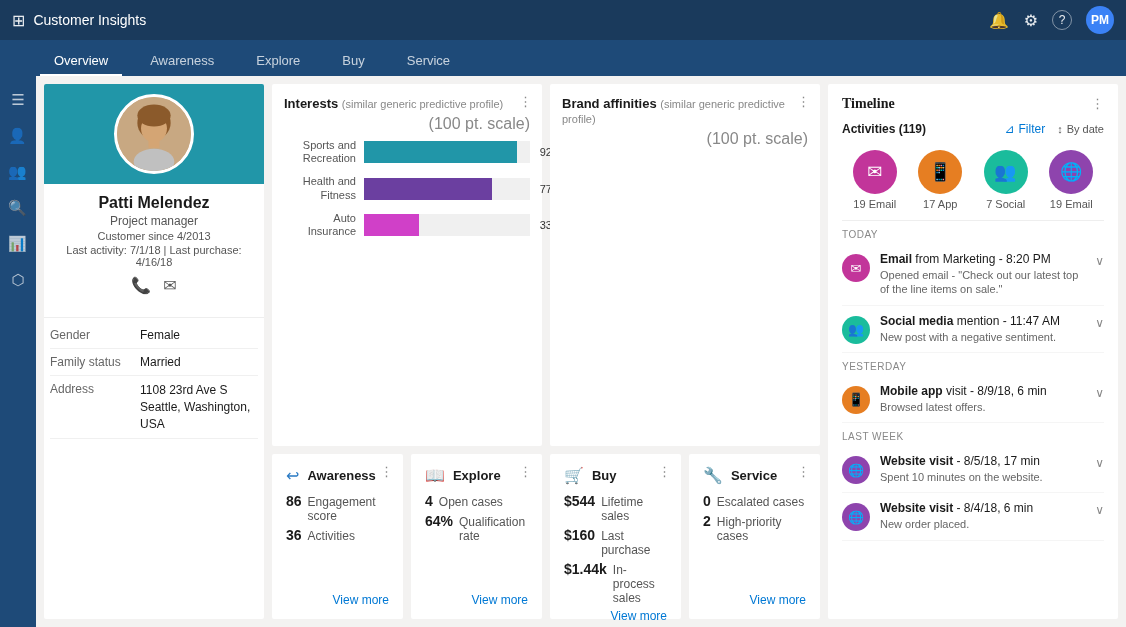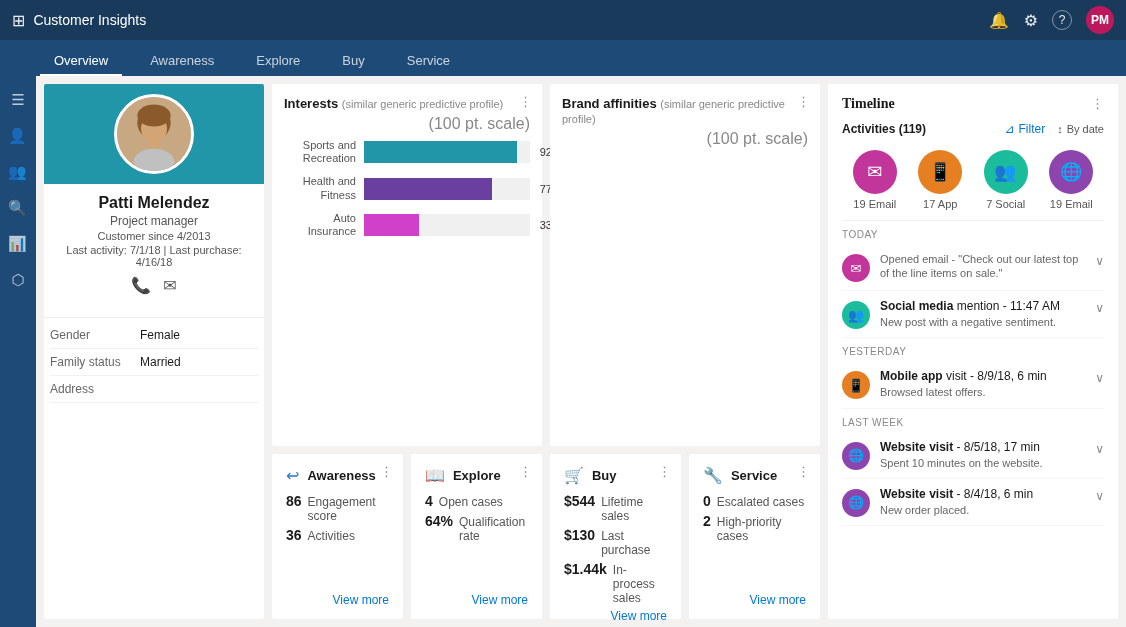--- a/index.html
+++ b/index.html
@@ -12,21 +12,21 @@
       display: flex;
       align-items: center;
       padding: 0 12px;
       color: white;
       justify-content: space-between;
     }
     .topbar-left { display: flex; align-items: center; gap: 8px; }
     .topbar-title { font-size: 14px; font-weight: 400; color: white; }
     .topbar-icons { display: flex; align-items: center; gap: 14px; }
     .topbar-icon { color: white; font-size: 16px; cursor: pointer; opacity: 0.9; }
-    .avatar-circle { width: 28px; height: 28px; border-radius: 50%; background: #be185d; display: flex; align-items: center; justify-content: center; color: white; font-size: 12px; font-weight: bold; text-align: center; }
+    .avatar-circle { width: 28px; height: 28px; border-radius: 50%; background: #3b82f6; display: flex; align-items: center; justify-content: center; color: white; font-size: 12px; font-weight: bold; text-align: center; }
 
     
     .navtabs {
       height: 36px;
       background: #1e4a78;
       display: flex;
       align-items: flex-end;
       padding: 0 40px;
       gap: 14px;
     }
@@ -431,20 +431,21 @@
       <div class="profile-field">
         <span class="field-label">Gender</span>
         <span class="field-value">Female</span>
       </div>
       <div class="profile-field">
         <span class="field-label">Family status</span>
         <span class="field-value">Married</span>
       </div>
       <div class="profile-field" style="align-items: flex-start;">
         <span class="field-label">Address</span>
+        <span class="field-value" style="line-height:1.4;">1108 23rd Ave S<br>Seattle, Washington, USA</span>
       </div>
     </div>
   </div>
 
   <div class="center-panels">
 
     <div class="charts-row">
 
       <div class="chart-panel">
         <span class="chart-more">⋮</span>
@@ -534,21 +535,21 @@
         <div class="kpi-header">
           <span class="kpi-icon" style="color:#2b7bc4;">🛒</span>
           <span class="kpi-title">Buy</span>
         </div>
         <div class="kpi-stats">
           <div class="kpi-stat">
             <span class="kpi-num">$544</span>
             <span class="kpi-label">Lifetime sales</span>
           </div>
           <div class="kpi-stat">
-            <span class="kpi-num">$130</span>
+            <span class="kpi-num">$160</span>
             <span class="kpi-label">Last purchase</span>
           </div>
           <div class="kpi-stat">
             <span class="kpi-num">$1.44k</span>
             <span class="kpi-label">In-process sales</span>
           </div>
         </div>
         <div class="kpi-view-more">View more</div>
       </div>
 
@@ -616,20 +617,21 @@
 
     <hr class="timeline-divider">
 
     <div class="timeline-feed">
 
       <div class="timeline-section-label">TODAY</div>
 
       <div class="timeline-item">
         <div class="tl-dot" style="background:#c2359a;">✉</div>
         <div class="tl-content">
+          <div class="tl-title"><strong>Email</strong> from Marketing - 8:20 PM</div>
           <div class="tl-desc">Opened email - "Check out our latest top of the line items on sale."</div>
         </div>
         <span class="tl-chevron">∨</span>
       </div>
 
       <div class="timeline-item">
         <div class="tl-dot" style="background:#1abc9c;">👥</div>
         <div class="tl-content">
           <div class="tl-title"><strong>Social media</strong> mention - 11:47 AM</div>
           <div class="tl-desc">New post with a negative sentiment.</div>

